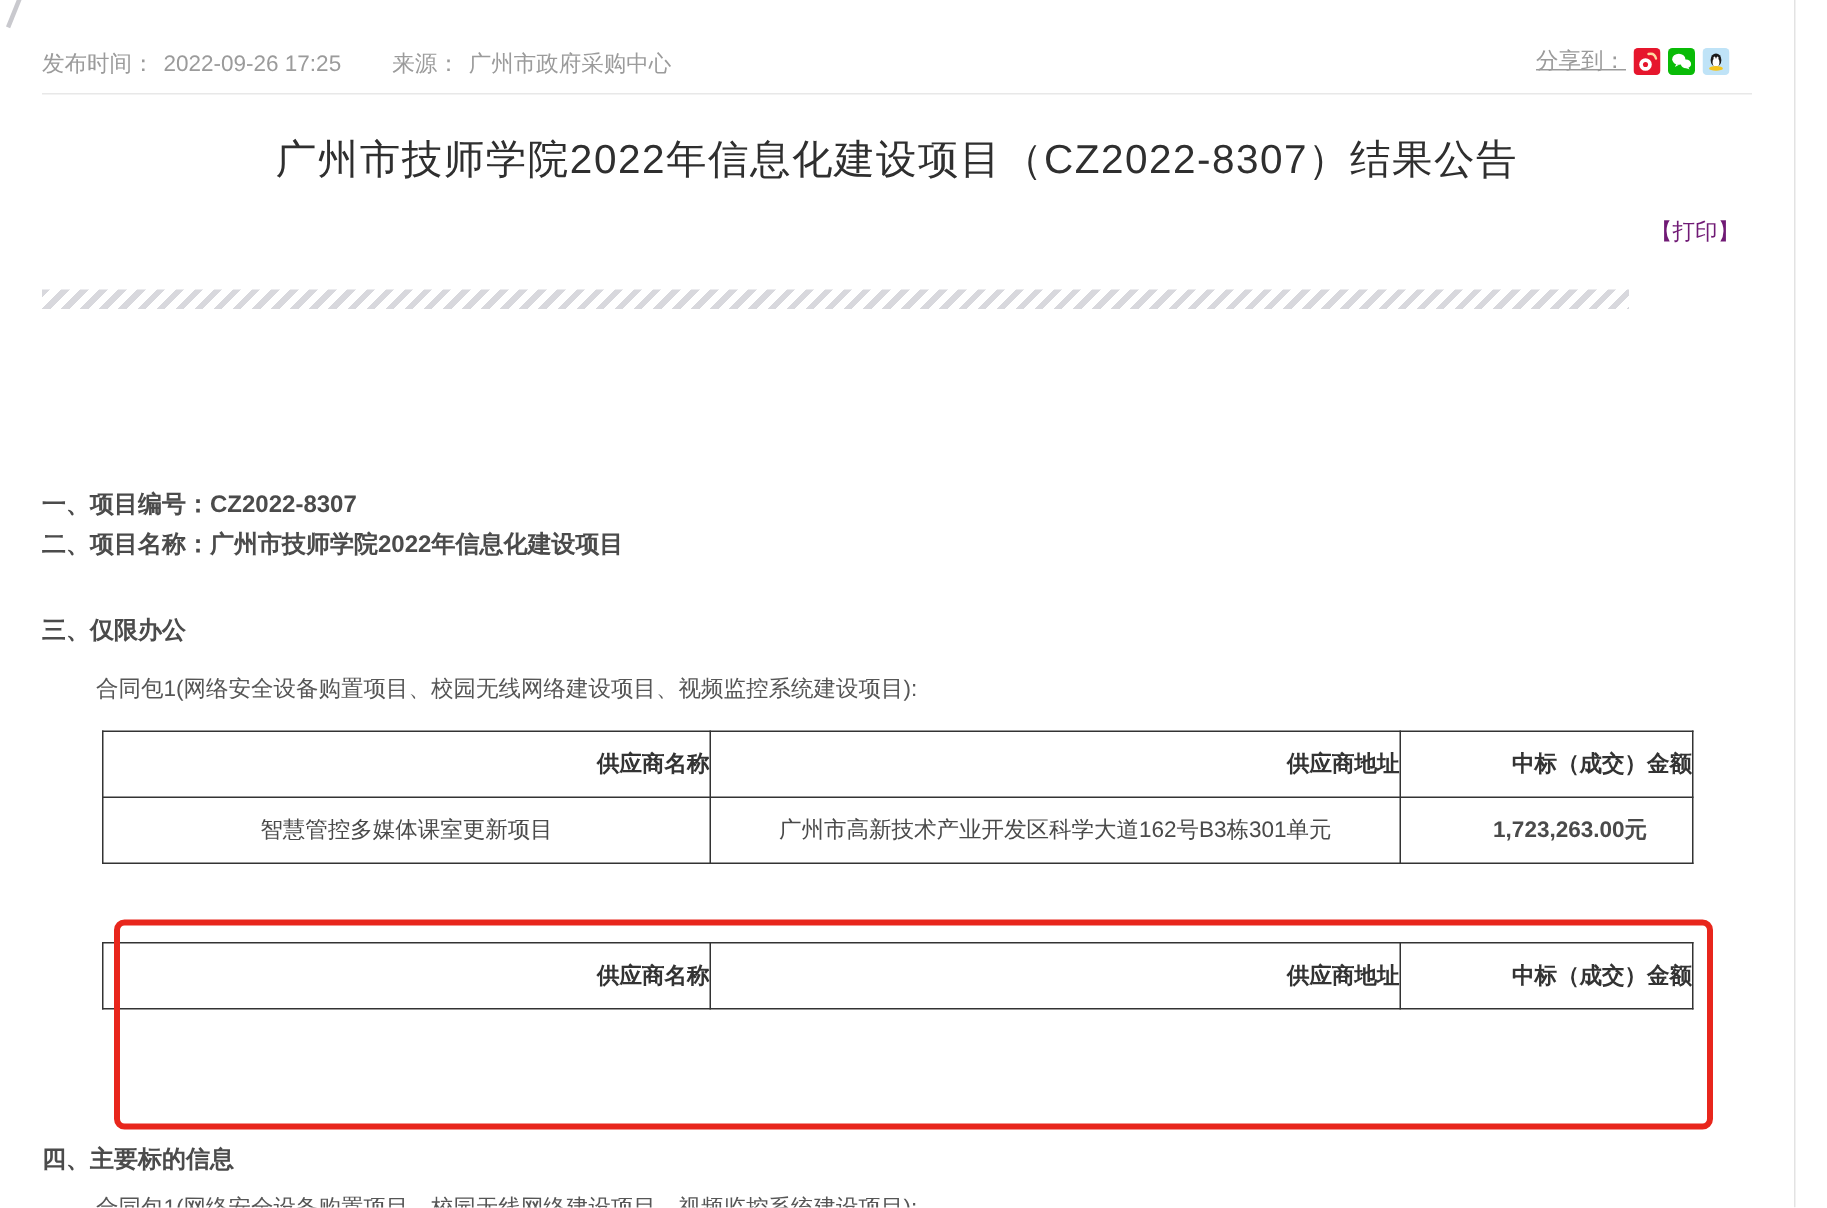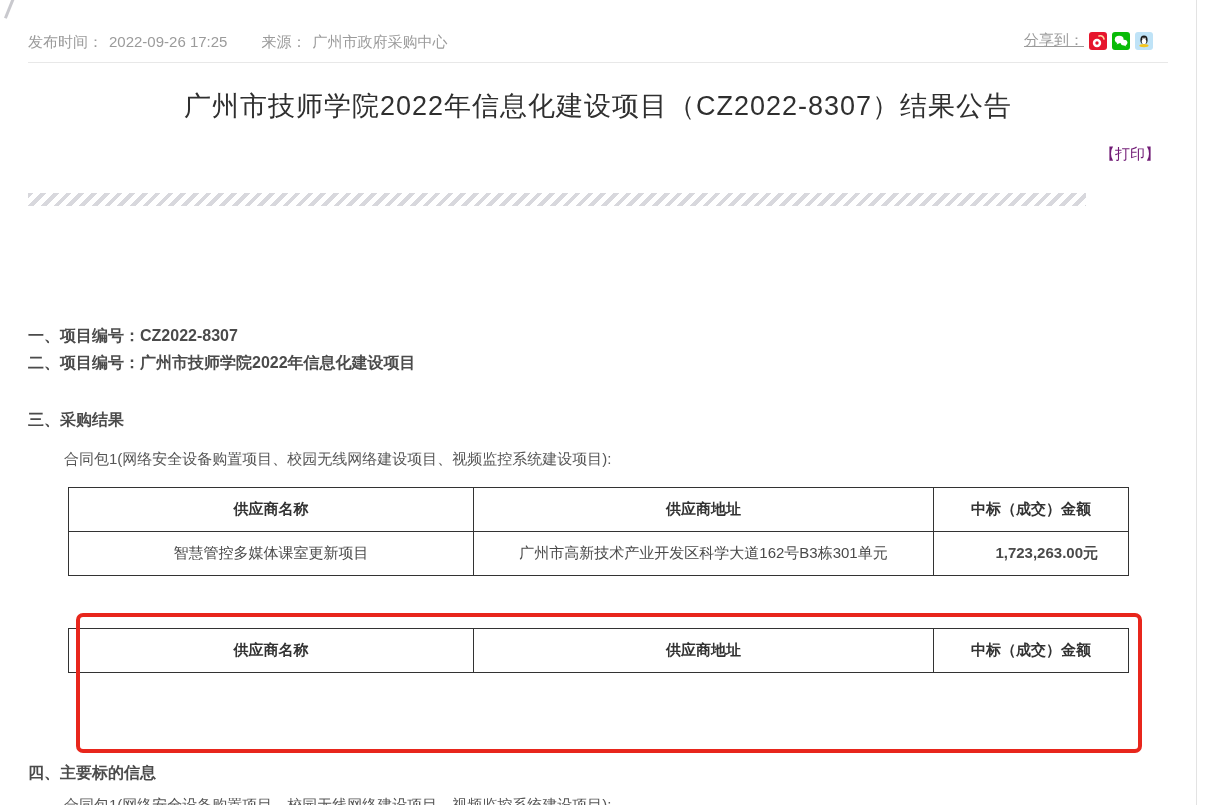--- a/index.html
+++ b/index.html
@@ -31,21 +31,21 @@
   .section { position:absolute; left:28px; font-size:16px; font-weight:bold; color:#4b4b4b; }
   .s1 { top:304px;margin-top:22px; } .s2 { top:353px; } .s3 { top:410px; } .s4 { top:763px; }
 
   .pkg-intro { position:absolute; left:64px; font-size:15px; color:#565656; }
   .p1 { top:450px; } .p2 { top:591px; }
 
   table.result { position:absolute; left:68px; border-collapse:collapse; table-layout:fixed; width:1060px;
     font-size:15px; color:#4a4a4a; }
   table.t1 { top:487px; } table.t2 { top:628px; width:1057px; }
   table.result th, table.result td { border:1px solid #333333; text-align:center; vertical-align:middle; }
-  table.result th { font-weight:bold; color:#333; height:44px; }
+  table.result th { font-weight:bold; color:#333; height:44px;text-align:right; }
   table.t1 td { height:44px; }
   table.t2 td { height:72px; line-height:26px; }
   td.money, th.money {}
   td.money { text-align:right !important; padding-right:30px;font-weight:bold; }
   .col-name { width:405px; } .col-addr { width:460px; } .col-money { width:195px; }
   td.addr { padding:6px 20px; }
 
   .red-box { position:absolute; left:76px; top:613px; width:1066px; height:140px;
     border:4px solid #e8261c; border-radius:7px; pointer-events:none; }
 
@@ -95,22 +95,22 @@
   </div>
 
   <div class="meta-divider"></div>
 
   <h1 class="title">广州市技师学院2022年信息化建设项目（CZ2022-8307）结果公告</h1>
   <span class="print-link">【打印】</span>
 
   <div class="stripes"></div>
 
   <div class="section s1">一、项目编号：CZ2022-8307</div>
-  <div class="section s2">二、项目编号：广州市技师学院2022年信息化建设项目</div>
-  <div class="section s3">三、采购结果</div>
+  <div class="section s2">二、项目名称：广州市技师学院2022年信息化建设项目</div>
+  <div class="section s3">三、仅限办公</div>
 
   <div class="pkg-intro p1">合同包1(网络安全设备购置项目、校园无线网络建设项目、视频监控系统建设项目):</div>
   <table class="result t1">
     <colgroup>
         <col class="col-name">
         <col class="col-addr">
         <col class="col-money">
       </colgroup>
     <tbody>
         <tr>

